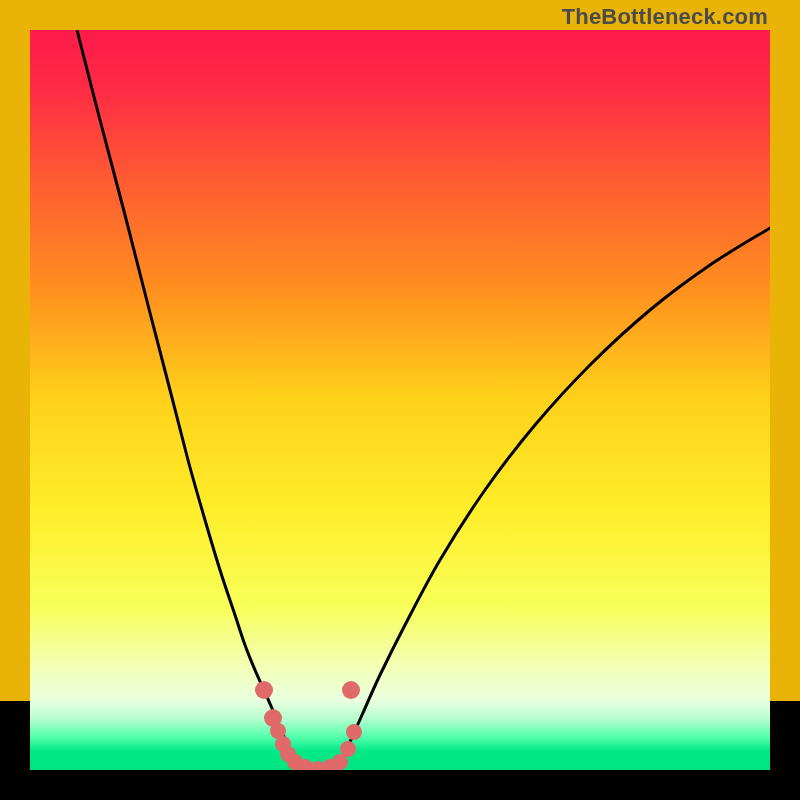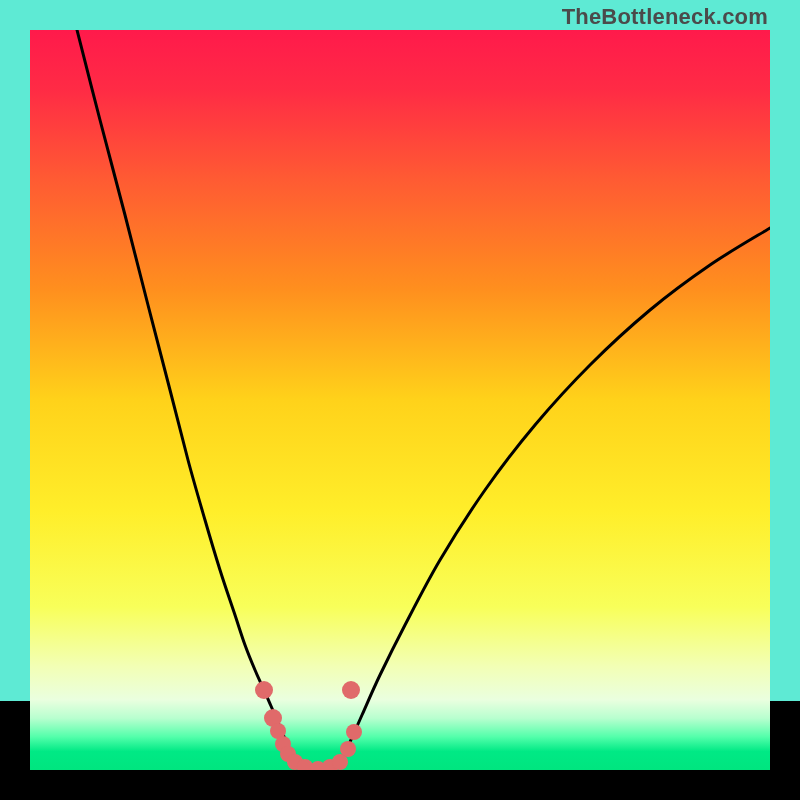--- a/index.html
+++ b/index.html
@@ -1,16 +1,16 @@
 <!DOCTYPE html>
 <html><head>
 <meta charset="utf-8">
 <style>
   html,body{margin:0;padding:0;width:800px;height:800px;overflow:hidden;background:#000;font-family:Arial,Helvetica,sans-serif}
-  .frame{position:absolute;left:0;top:0;width:800px;height:701px;background:#5eead4}
+  .frame{position:absolute;left:0;top:0;width:800px;height:701px;background:#eab308}
   .plot{position:absolute;left:30px;top:30px;width:740px;height:740px;overflow:hidden}
   .watermark{position:absolute;top:4px;right:32px;font-size:22px;font-weight:600;color:#4b4b4b;letter-spacing:0.2px}
   svg.curves{position:absolute;left:0;top:0;width:100%;height:100%}
 </style>
 </head>
 <body>
 
 <div class="frame">
   <div class="plot">
     <svg class="curves" viewBox="0 0 740 740" preserveAspectRatio="none">

